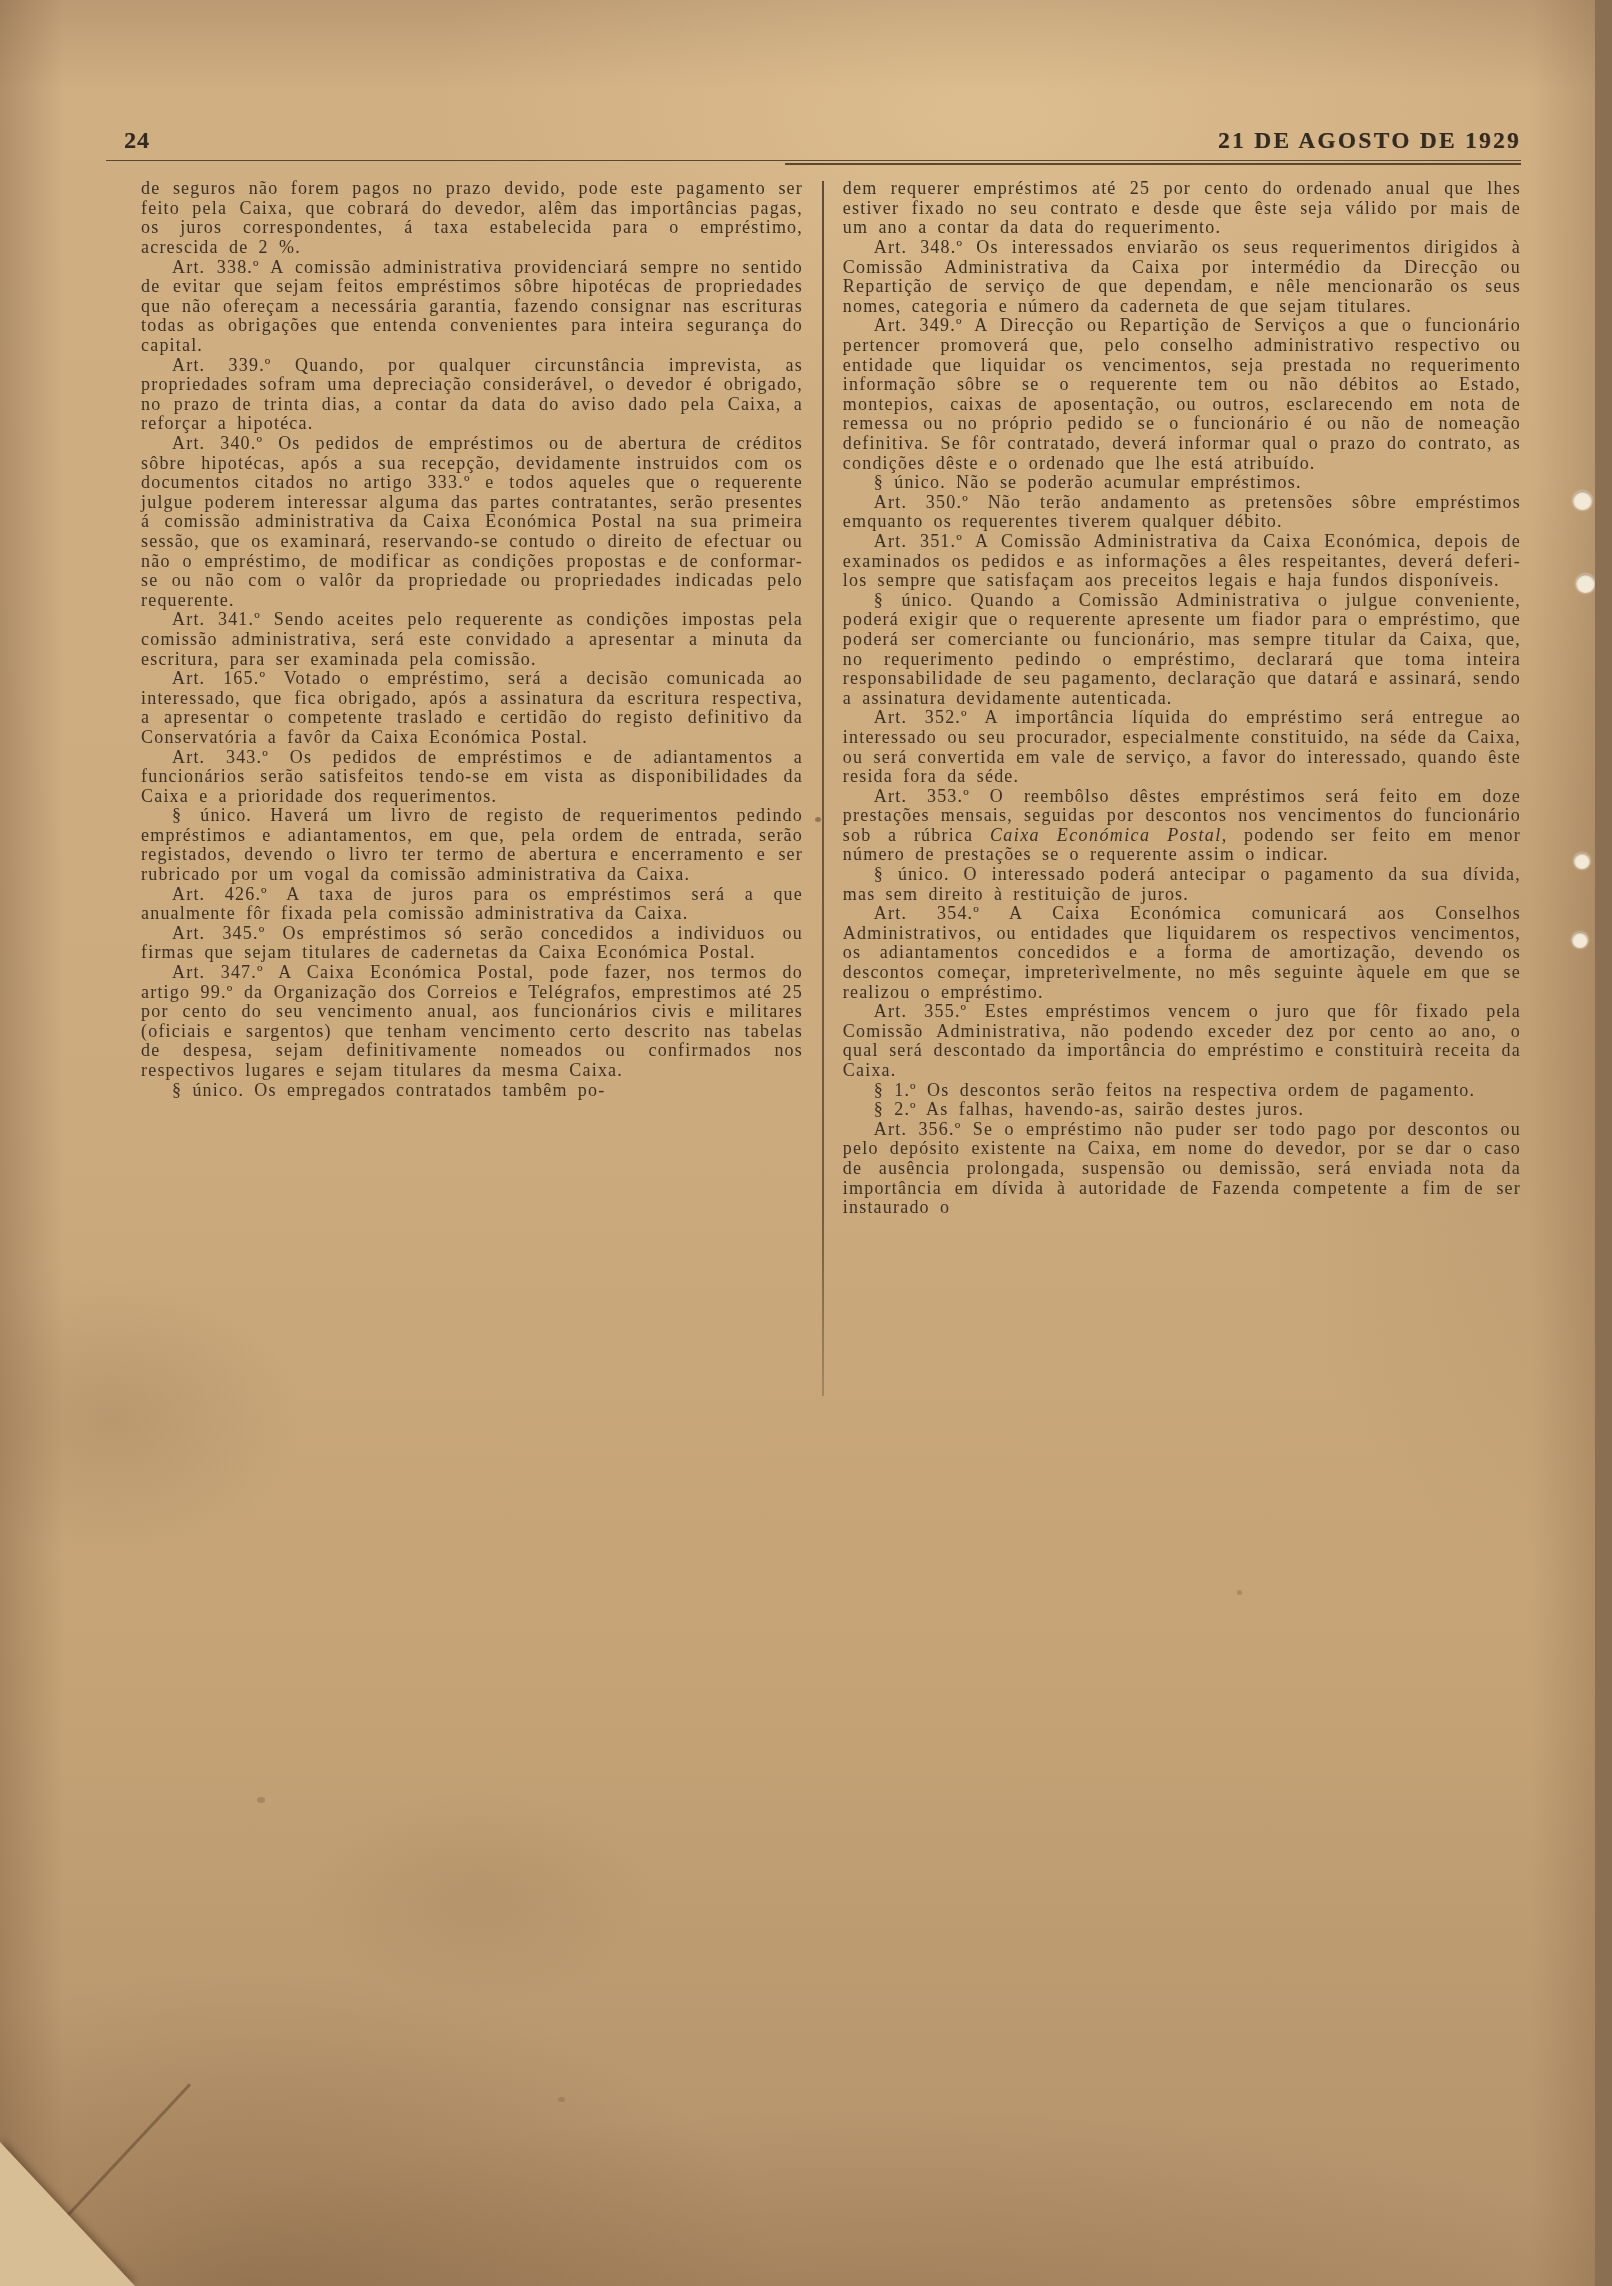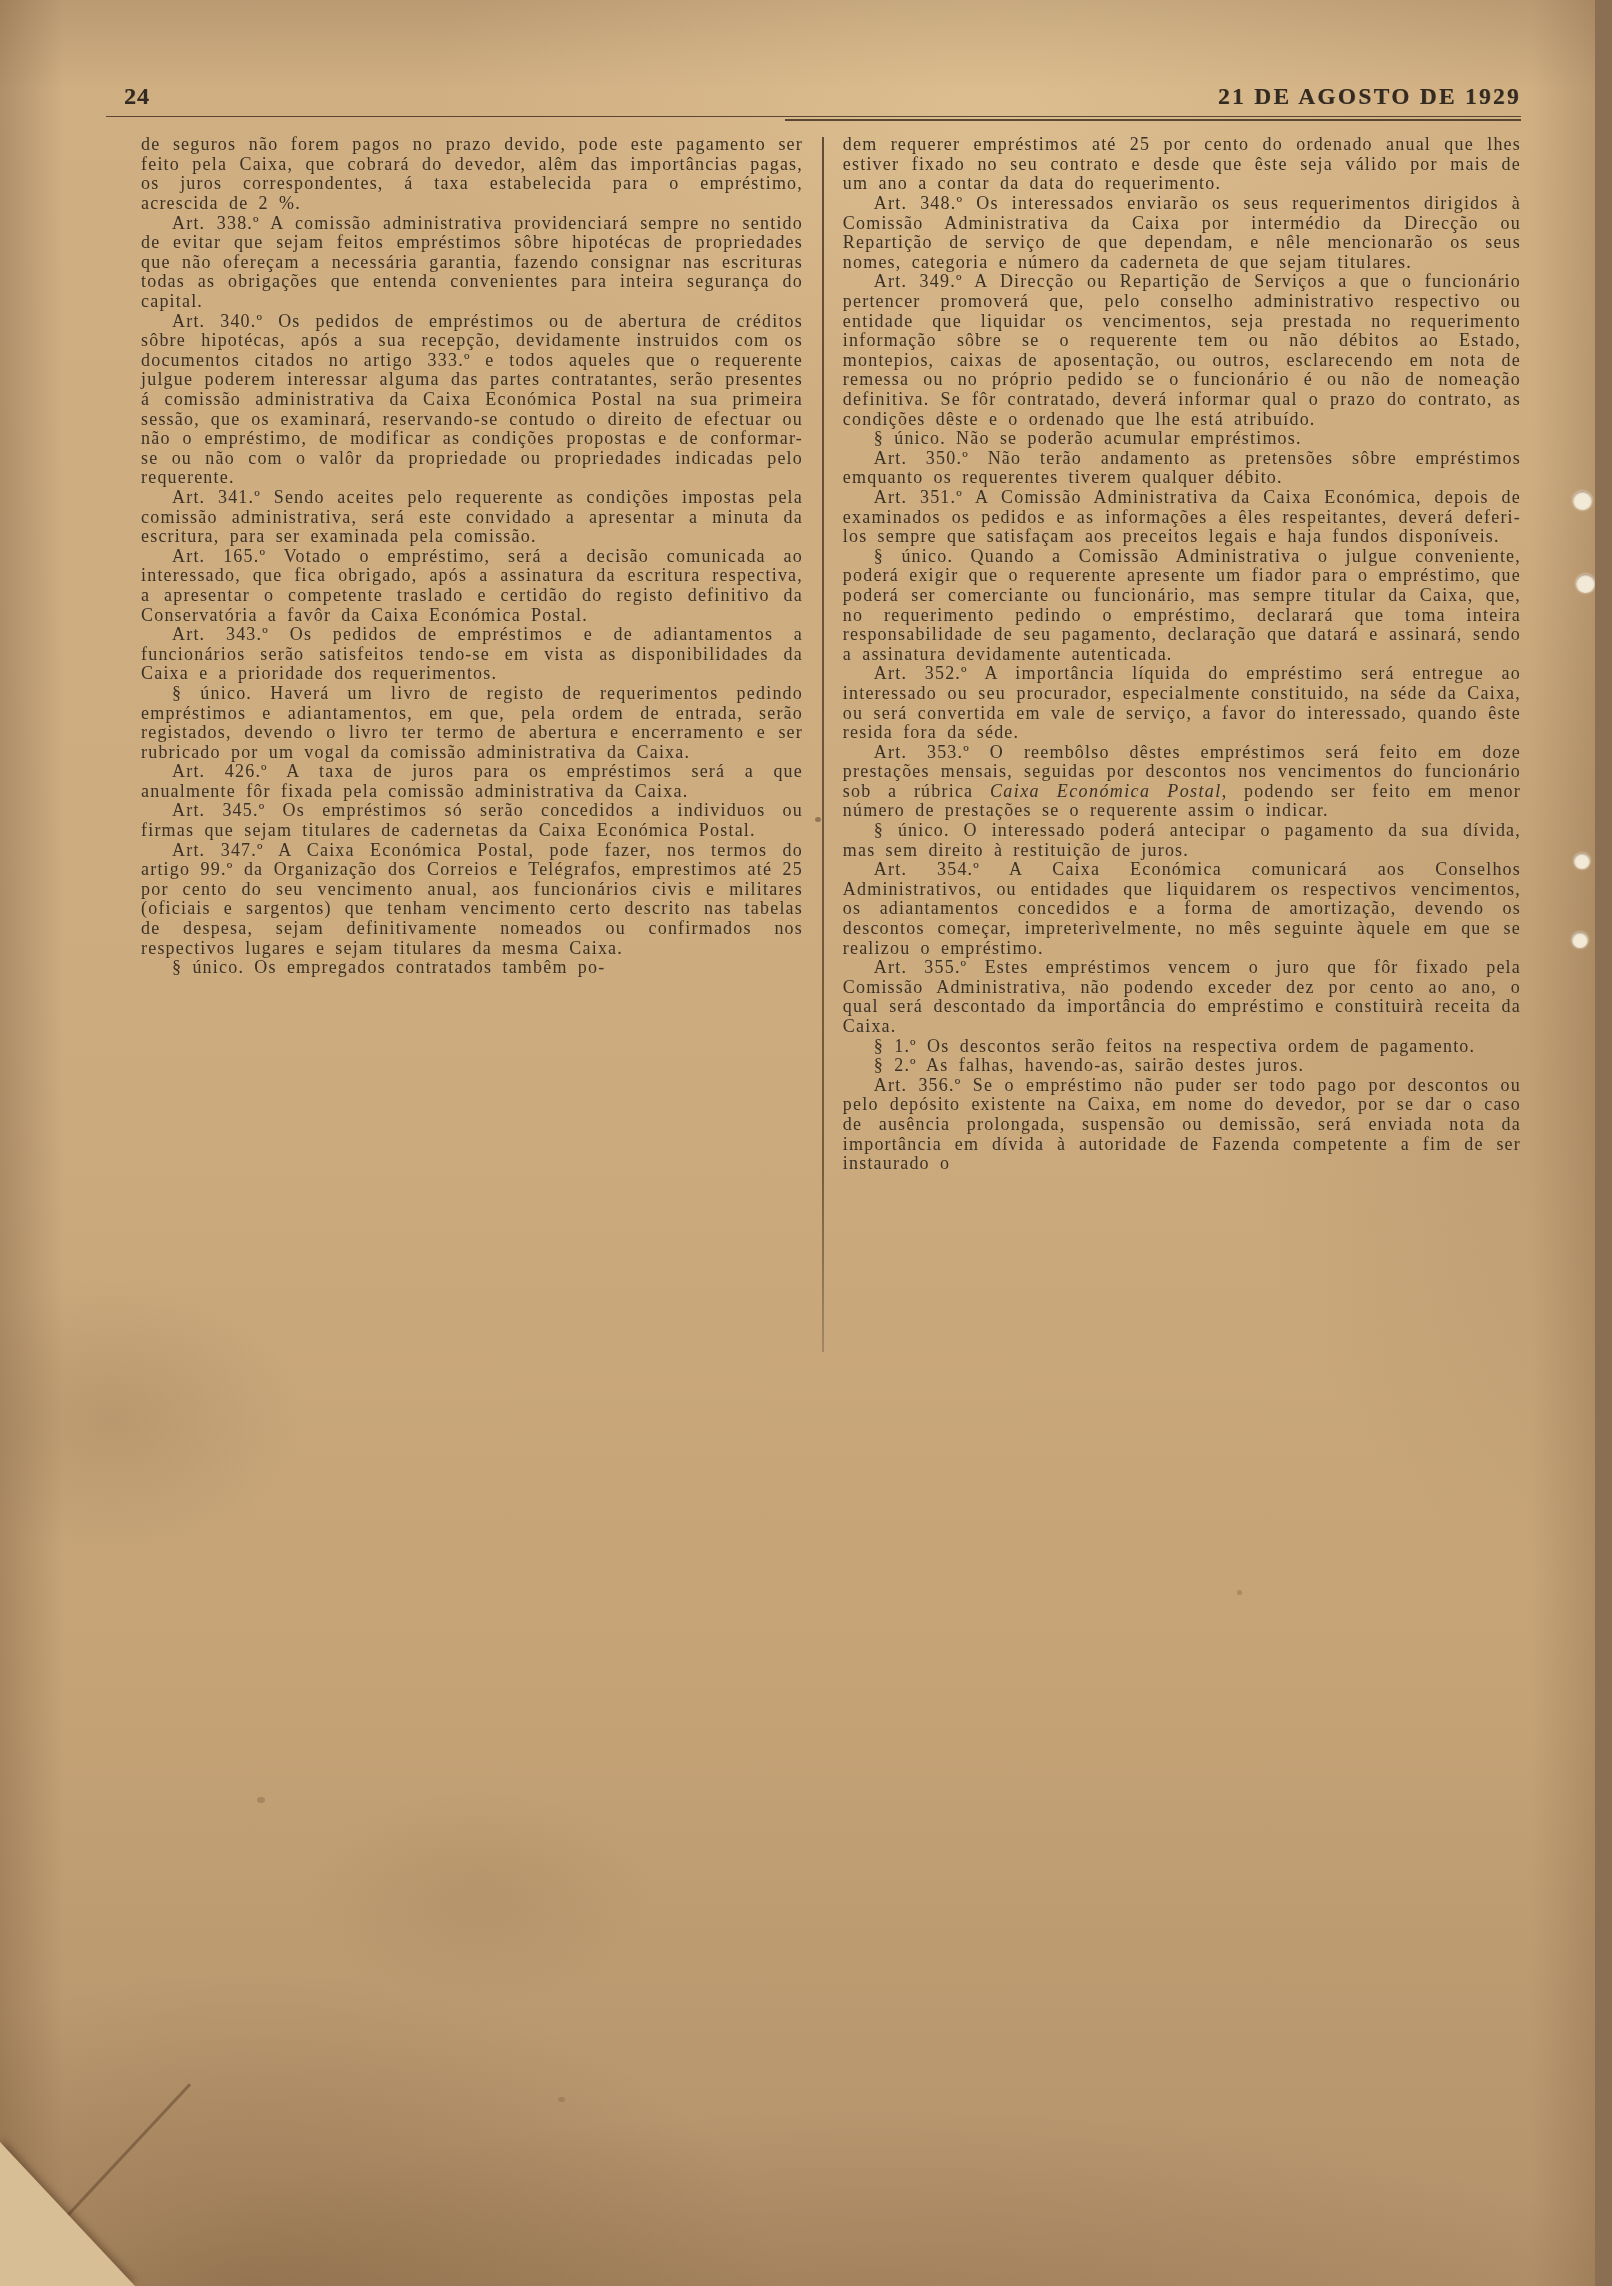--- a/index.html
+++ b/index.html
@@ -42,20 +42,21 @@
   .page-number {
     font-size: 24px;
     letter-spacing: 0.9px;
     padding-left: 18px;
     text-shadow: 0.4px 0.4px 0 rgba(51,43,33,0.5);
   }
   .page-date {
     font-size: 23.4px;
     letter-spacing: 2.3px;
     text-shadow: 0.4px 0.4px 0 rgba(51,43,33,0.5);
+    margin-top: 44px;
   }
   .header-rule {
     position: relative;
     margin-top: 6.3px;
     height: 5.4px;
     border-top: 1.8px solid rgba(55,40,25,0.78);
   }
   .header-rule .rule-double {
     position: absolute;
     right: 0;
@@ -148,20 +149,21 @@
     </header>
 
     <div class="header-rule">
       <span class="rule-double"></span>
     </div>
 
     <div class="columns">
       <div class="col-left">
           <p class="para">de seguros não forem pagos no prazo devido, pode este pagamento ser feito pela Caixa, que cobrará do devedor, alêm das importâncias pagas, os juros correspondentes, á taxa estabelecida para o empréstimo, acrescida de 2 %.</p>
           <p class="para">Art. 338.º A comissão administrativa providenciará sempre no sentido de evitar que sejam feitos empréstimos sôbre hipotécas de propriedades que não ofereçam a necessária garantia, fazendo consignar nas escrituras todas as obrigações que entenda convenientes para inteira segurança do capital.</p>
+          <p class="para">Art. 339.º Quando, por qualquer circunstância imprevista, as propriedades sofram uma depreciação considerável, o devedor é obrigado, no prazo de trinta dias, a contar da data do aviso dado pela Caixa, a reforçar a hipotéca.</p>
           <p class="para">Art. 340.º Os pedidos de empréstimos ou de abertura de créditos sôbre hipotécas, após a sua recepção, devidamente instruidos com os documentos citados no artigo 333.º e todos aqueles que o requerente julgue poderem interessar alguma das partes contratantes, serão presentes á comissão administrativa da Caixa Económica Postal na sua primeira sessão, que os examinará, reservando-se contudo o direito de efectuar ou não o empréstimo, de modificar as condições propostas e de conformar-se ou não com o valôr da propriedade ou propriedades indicadas pelo requerente.</p>
           <p class="para">Art. 341.º Sendo aceites pelo requerente as condições impostas pela comissão administrativa, será este convidado a apresentar a minuta da escritura, para ser examinada pela comissão.</p>
           <p class="para">Art. 165.º Votado o empréstimo, será a decisão comunicada ao interessado, que fica obrigado, após a assinatura da escritura respectiva, a apresentar o competente traslado e certidão do registo definitivo da Conservatória a favôr da Caixa Económica Postal.</p>
           <p class="para">Art. 343.º Os pedidos de empréstimos e de adiantamentos a funcionários serão satisfeitos tendo-se em vista as disponibilidades da Caixa e a prioridade dos requerimentos.</p>
           <p class="para">§ único. Haverá um livro de registo de requerimentos pedindo empréstimos e adiantamentos, em que, pela ordem de entrada, serão registados, devendo o livro ter termo de abertura e encerramento e ser rubricado por um vogal da comissão administrativa da Caixa.</p>
           <p class="para">Art. 426.º A taxa de juros para os empréstimos será a que anualmente fôr fixada pela comissão administrativa da Caixa.</p>
           <p class="para">Art. 345.º Os empréstimos só serão concedidos a individuos ou firmas que sejam titulares de cadernetas da Caixa Económica Postal.</p>
           <p class="para">Art. 347.º A Caixa Económica Postal, pode fazer, nos termos do artigo 99.º da Organização dos Correios e Telégrafos, emprestimos até 25 por cento do seu vencimento anual, aos funcionários civis e militares (oficiais e sargentos) que tenham vencimento certo descrito nas tabelas de despesa, sejam definitivamente nomeados ou confirmados nos respectivos lugares e sejam titulares da mesma Caixa.</p>
           <p class="para">§ único. Os empregados contratados tambêm po-</p>
         </div>

